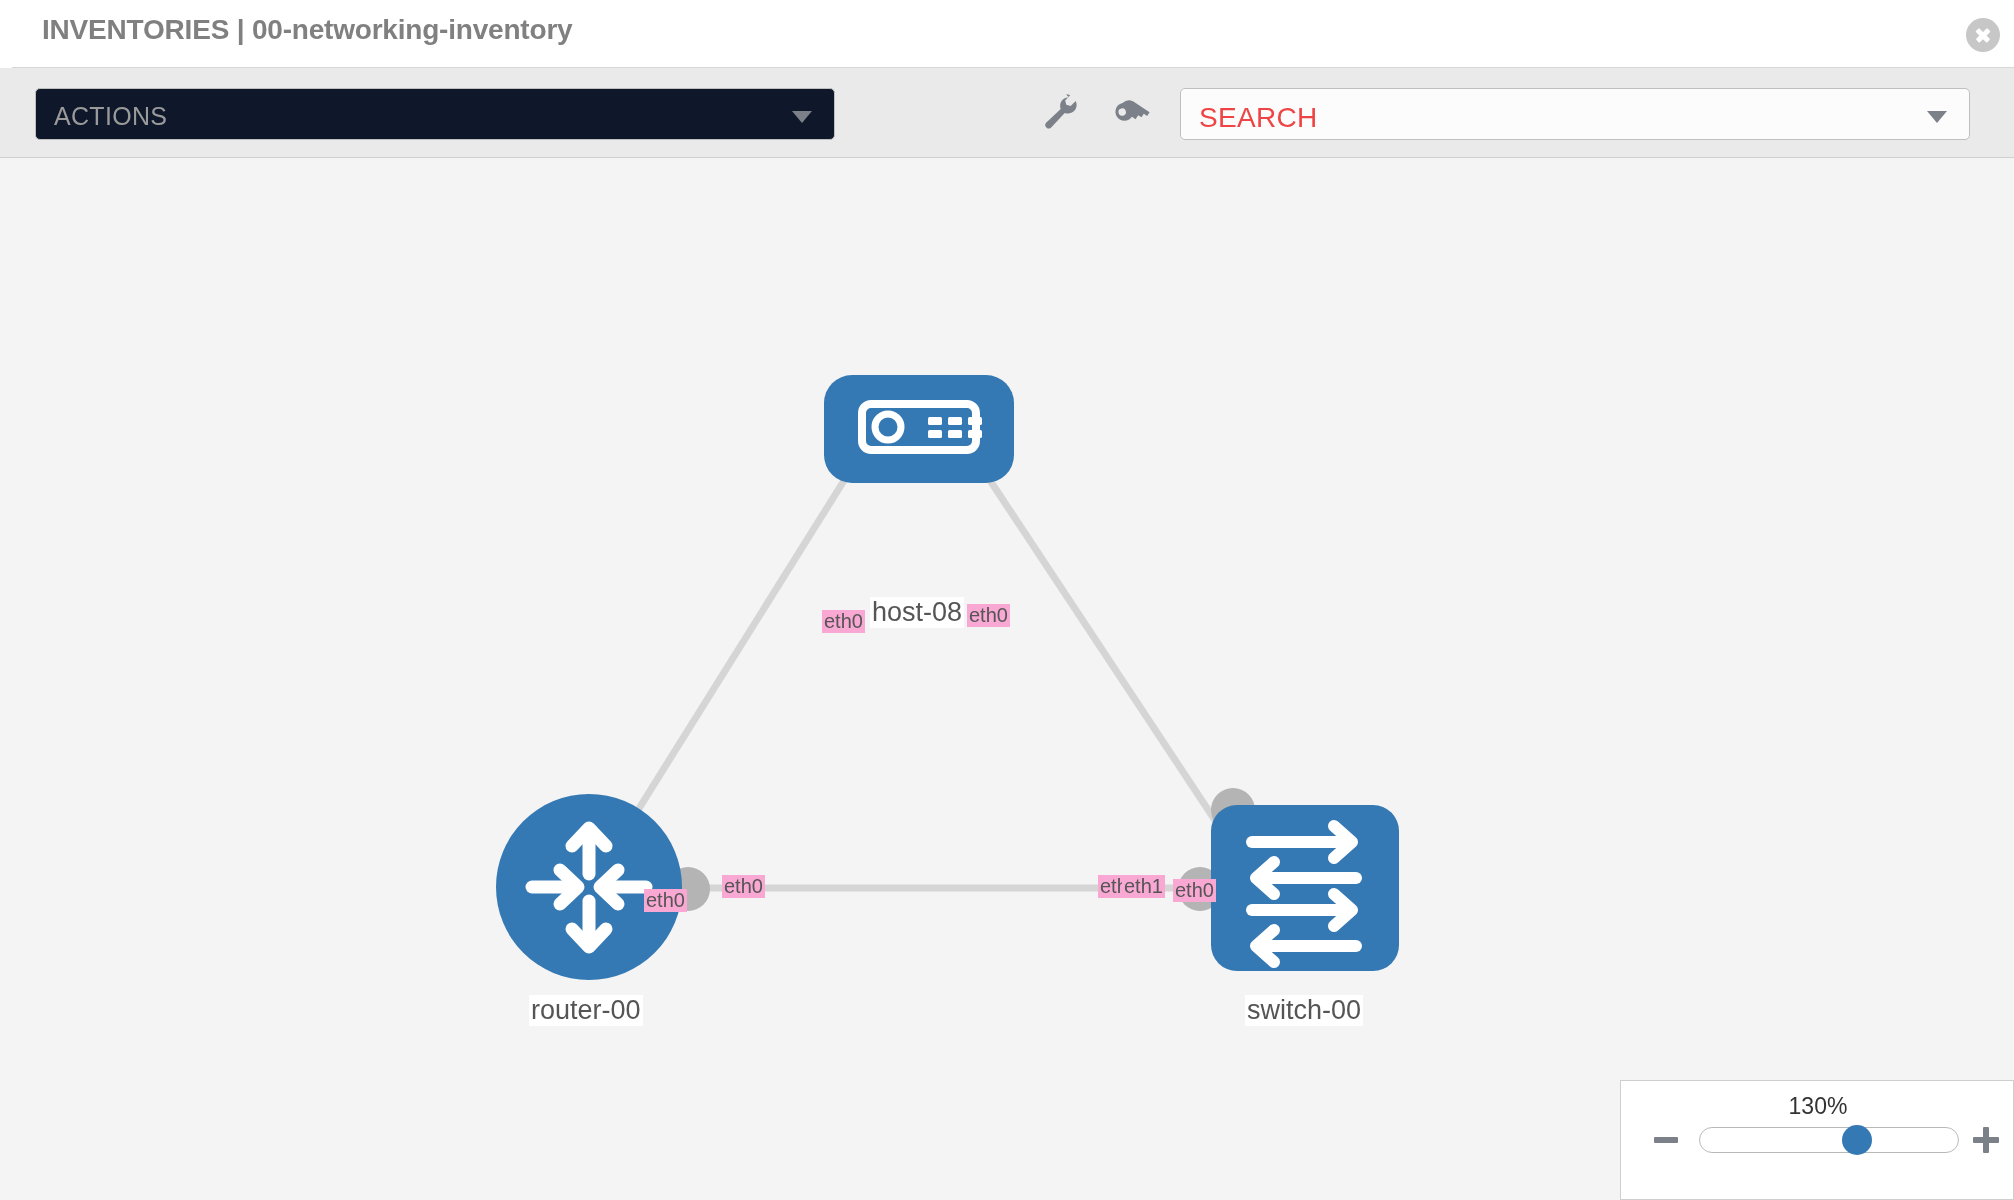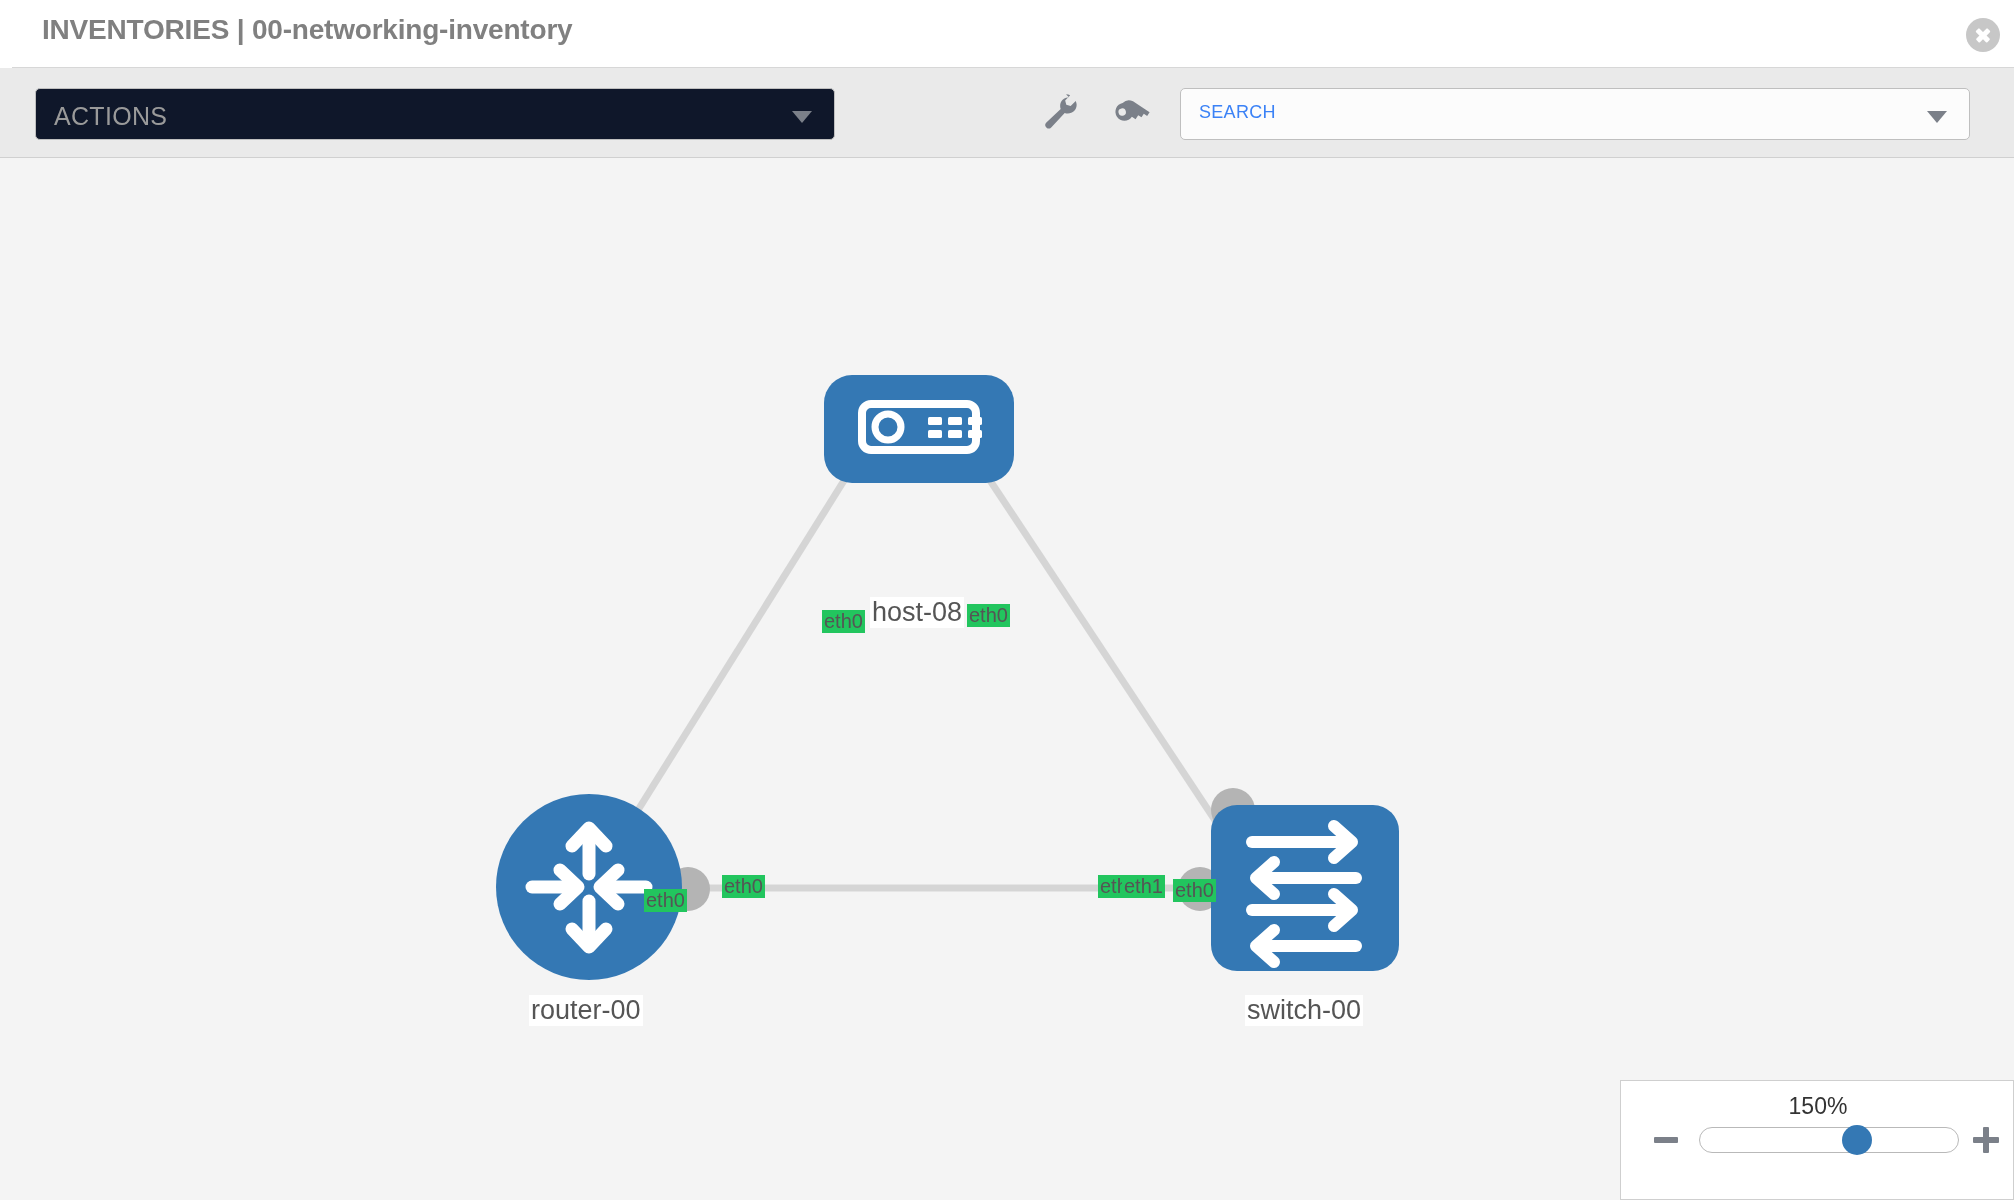--- a/index.html
+++ b/index.html
@@ -118,22 +118,22 @@
     background: #fcfcfc;
     border: 1px solid #bfbfbf;
     border-radius: 5px;
     box-sizing: border-box;
     cursor: text;
   }
   .search-select .sel-label {
     position: absolute;
     left: 18px;
     top: 13px;
-    font-size: 18px;
-    color: #3b82f6;
+    font-size: 28px;
+    color: #ef4444;
     letter-spacing: 0.3px;
   }
 
   
   .canvas {
     position: absolute;
     left: 0; top: 158px;
     width: 2014px;
     height: 1042px;
     background: #f4f4f4;
@@ -153,21 +153,21 @@
     color: #555555;
     background: #ffffff;
     white-space: nowrap;
     padding: 0 2px;
     line-height: 1.15;
   }
   .iface-label {
     position: absolute;
     font-size: 20px;
     color: #555555;
-    background: #22c55e;
+    background: #f9a8d4;
     white-space: nowrap;
     padding: 0 2px;
     line-height: 1.15;
   }
 
   
   .zoom-panel {
     position: absolute;
     left: 1620px;
     top: 1080px;
@@ -355,18 +355,18 @@
 
   <div class="iface-label" style="left:722px; top:717px;">eth0</div>
   <div class="iface-label" style="left:1098px; top:717px;">eth0</div>
   <div class="iface-label" style="left:1122px; top:717px;">eth1</div>
 
   <div class="node-label" style="left:529px; top:837px;">router-00</div>
   <div class="node-label" style="left:1245px; top:837px;">switch-00</div>
 </div>
 
 <div class="zoom-panel">
-  <div class="zoom-value">150%</div>
+  <div class="zoom-value">130%</div>
   <div class="zoom-minus"></div>
   <div class="zoom-track"></div>
   <div class="zoom-thumb" style="left: 220.6px;"></div>
   <div class="zoom-plus"></div>
 </div>
 
 </body></html>

